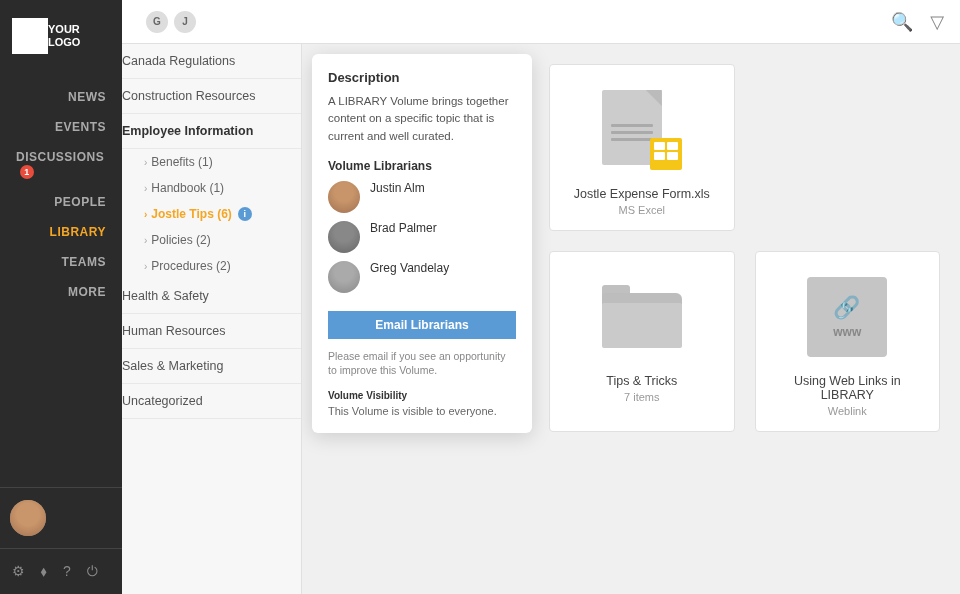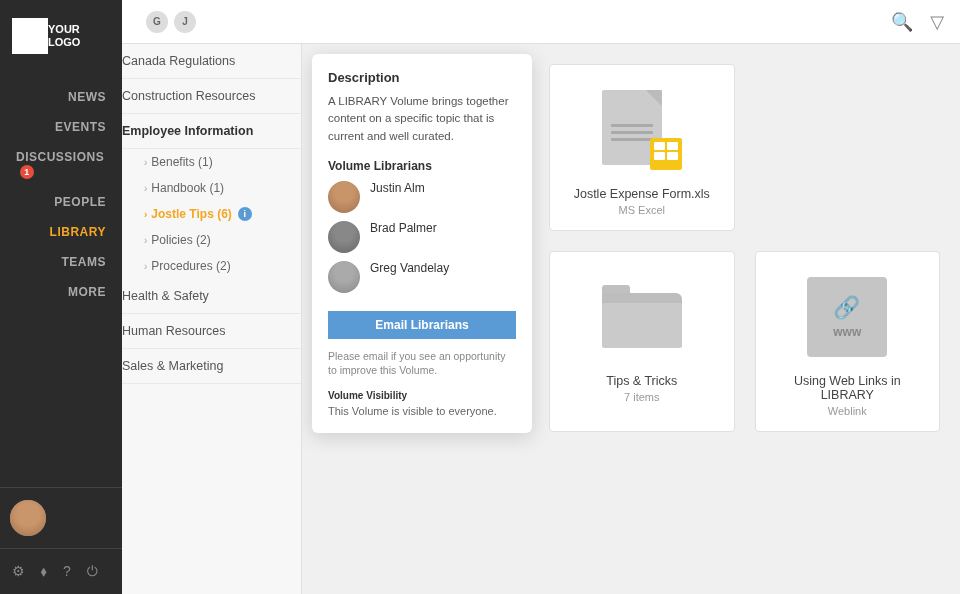--- a/index.html
+++ b/index.html
@@ -545,20 +545,21 @@
         <div class="lib-sub-item">
           <span class="chevron">›</span> Policies (2)
         </div>
         <div class="lib-sub-item">
           <span class="chevron">›</span> Procedures (2)
         </div>
       </div>
       <div class="lib-section">Health &amp; Safety</div>
       <div class="lib-section">Human Resources</div>
       <div class="lib-section">Sales &amp; Marketing</div>
+      <div class="lib-section">Uncategorized</div>
     </div>
 
     <div class="grid-area">
 
       <div class="popup-overlay">
         <div class="popup">
           <div class="popup-title">Description</div>
           <div class="popup-desc">A LIBRARY Volume brings together content on a specific topic that is current and well curated.</div>
           <div class="popup-section-title">Volume Librarians</div>
 

